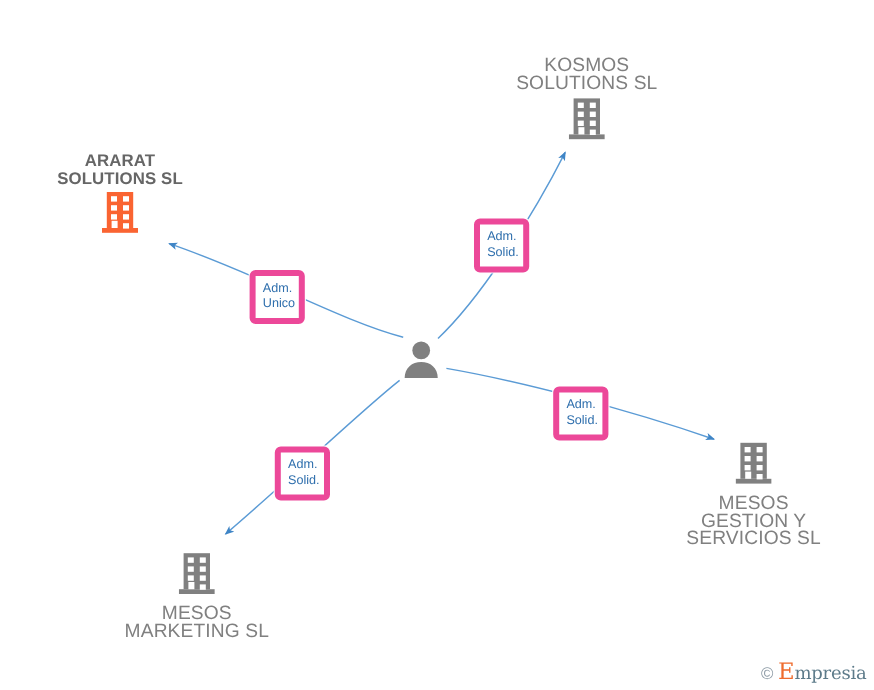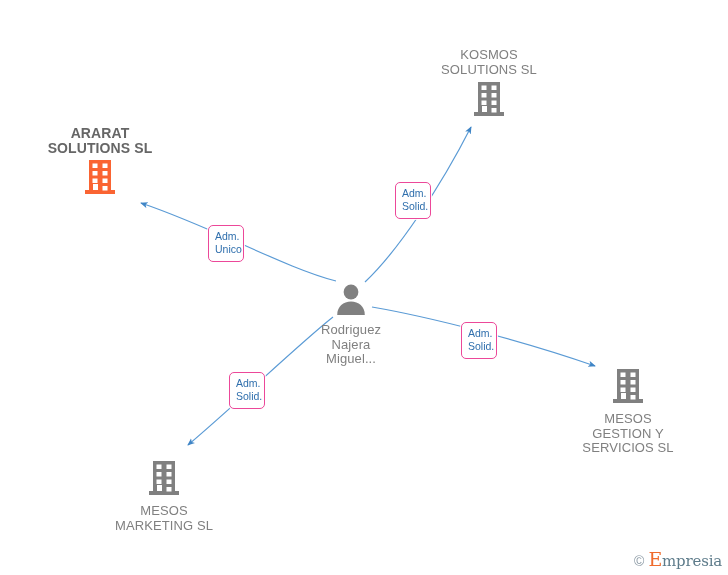--- a/index.html
+++ b/index.html
@@ -29,21 +29,21 @@
   
   .node {
     position: absolute;
     display: flex;
     flex-direction: column;
     align-items: center;
     width: 160px;
     margin-left: -80px;
   }
   .node .node-label {
-    font-size: 13px;
+    font-size: 16px;
     line-height: 14.5px;
     color: #808080;
     text-align: center;
     white-space: pre-line;
     letter-spacing: 0.1px;
   }
   .node.highlight .node-label {
     color: #666666;
     font-weight: bold;
     font-size: 14px;
@@ -51,29 +51,29 @@
   .node .node-icon {
     display: block;
   }
   .node.label-top .node-label { margin-bottom: 4px; }
   .node.label-bottom .node-label { margin-top: 4px; }
 
   
   .edge-label {
     position: absolute;
     box-sizing: border-box;
-    border: 1px solid #ec4899;
+    border: 5px solid #ec4899;
     border-radius: 5px;
     background: #ffffff;
     color: #2f6fad;
     font-size: 10.5px;
     line-height: 13px;
     text-align: center;
     padding: 4px 6px 5px 6px;
-    width: 36px;
+    width: 46px;
     margin-left: -23px;
     white-space: pre-line;
     box-shadow: 0 0 0 1px rgba(255,255,255,0.9);
   }
 
   
   #watermark {
     position: absolute;
     right: 6px;
     bottom: 6px;
@@ -196,23 +196,20 @@
 MARKETING SL</div>
   </div>
 
   <div class="node label-bottom" style="left:351px; top:283px;">
     <span class="node-icon">
       <svg width="34" height="32" viewBox="0 0 34 32">
         <circle cx="17" cy="9" r="7.4" fill="#808080"></circle>
         <path d="M3.2,32 C3.2,23.4 9.4,18.6 17,18.6 C24.6,18.6 30.8,23.4 30.8,32 Z" fill="#808080"></path>
       </svg>
     </span>
-    <div class="node-label">Rodriguez
-Najera
-Miguel...</div>
   </div>
 
   <div class="edge-label" style="left:231px; top:225px;">Adm.
 Unico</div>
 
   <div class="edge-label" style="left:418px; top:182px;">Adm.
 Solid.</div>
 
   <div class="edge-label" style="left:484px; top:322px;">Adm.
 Solid.</div>

